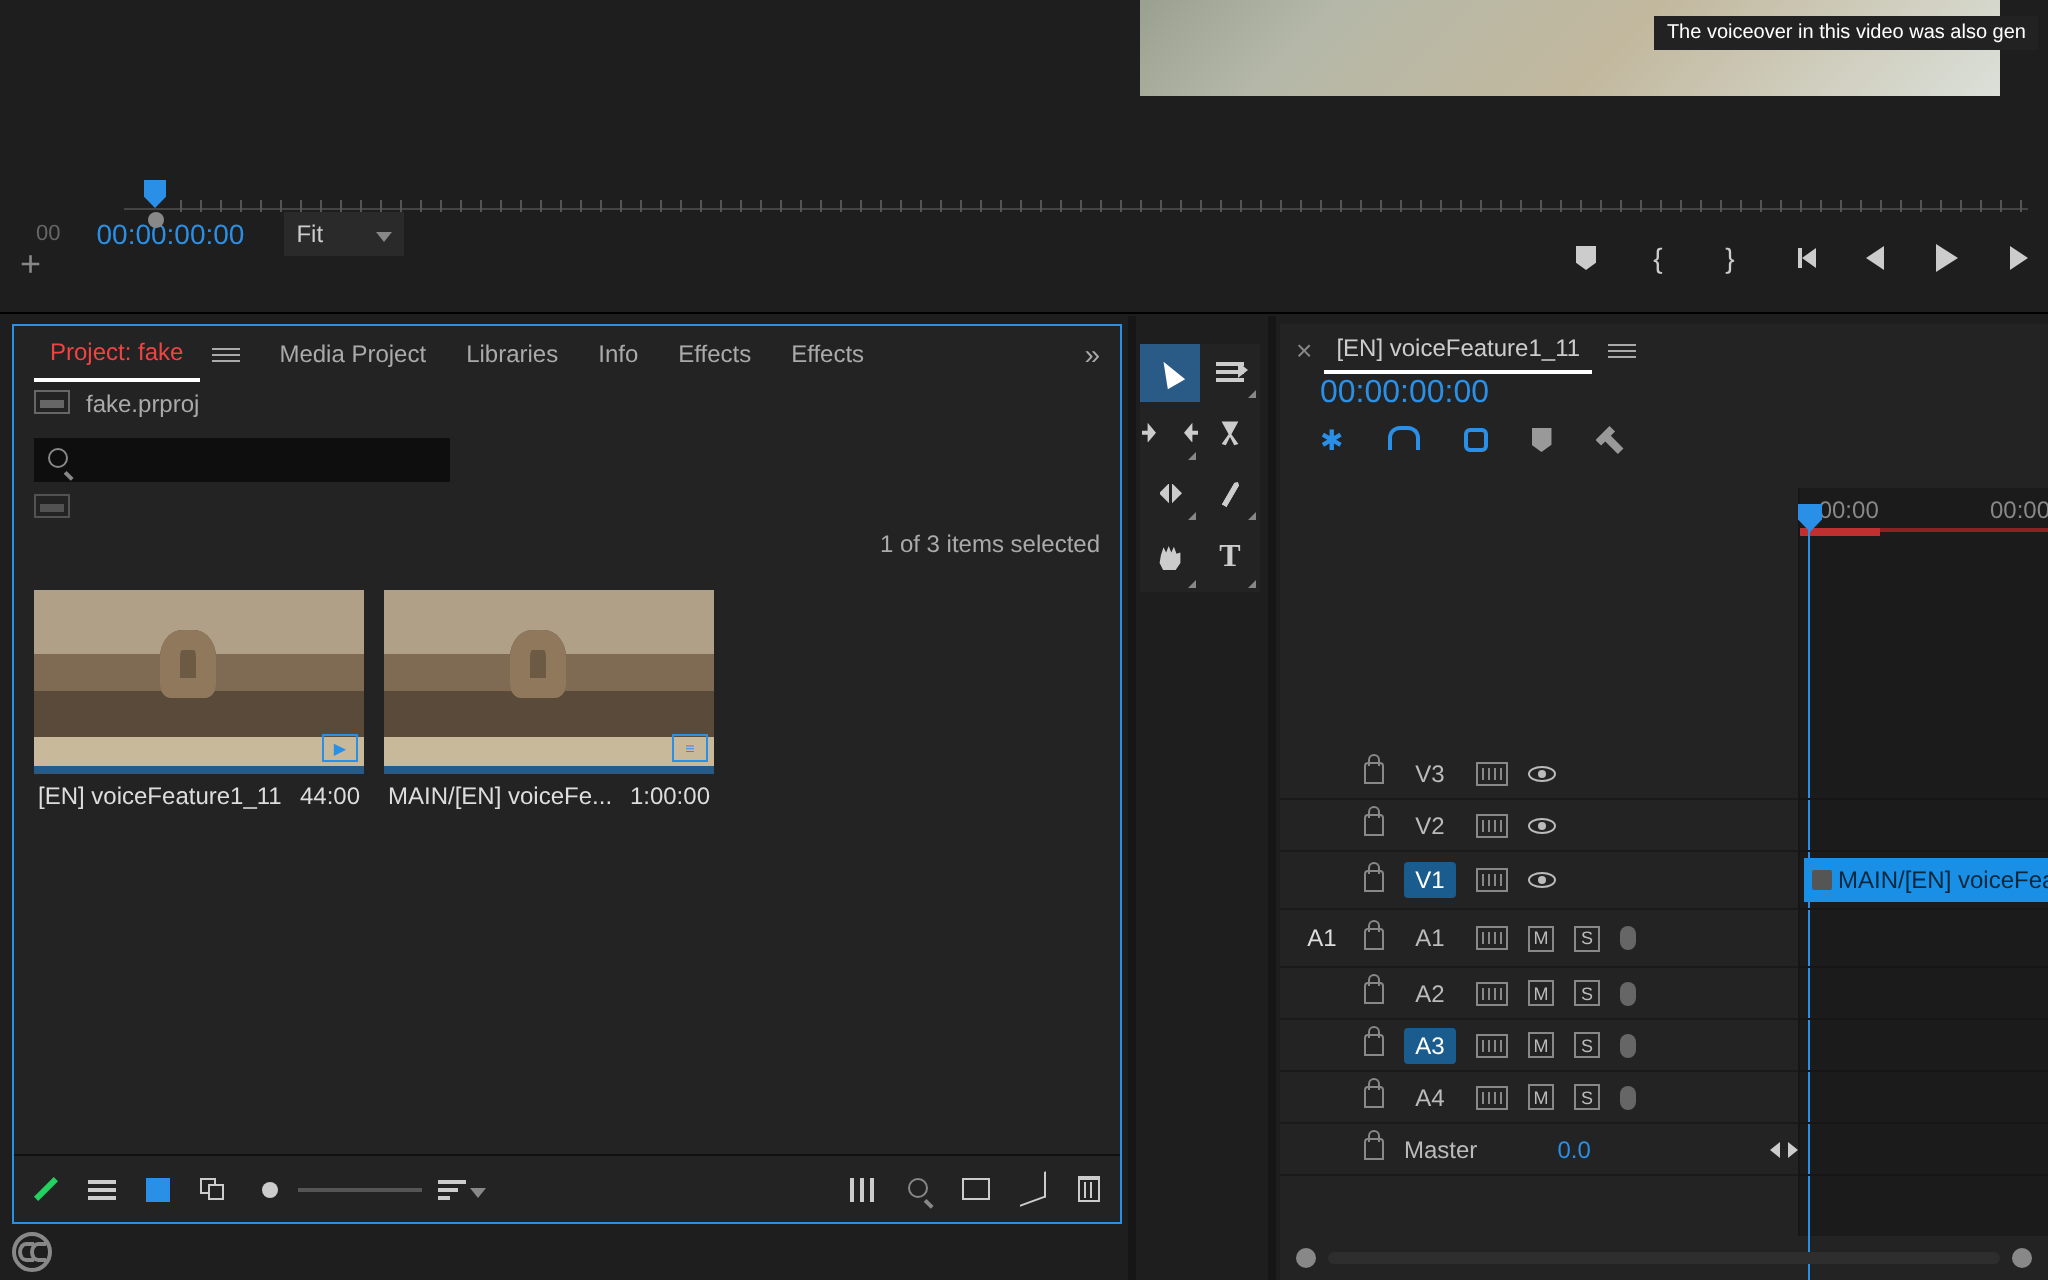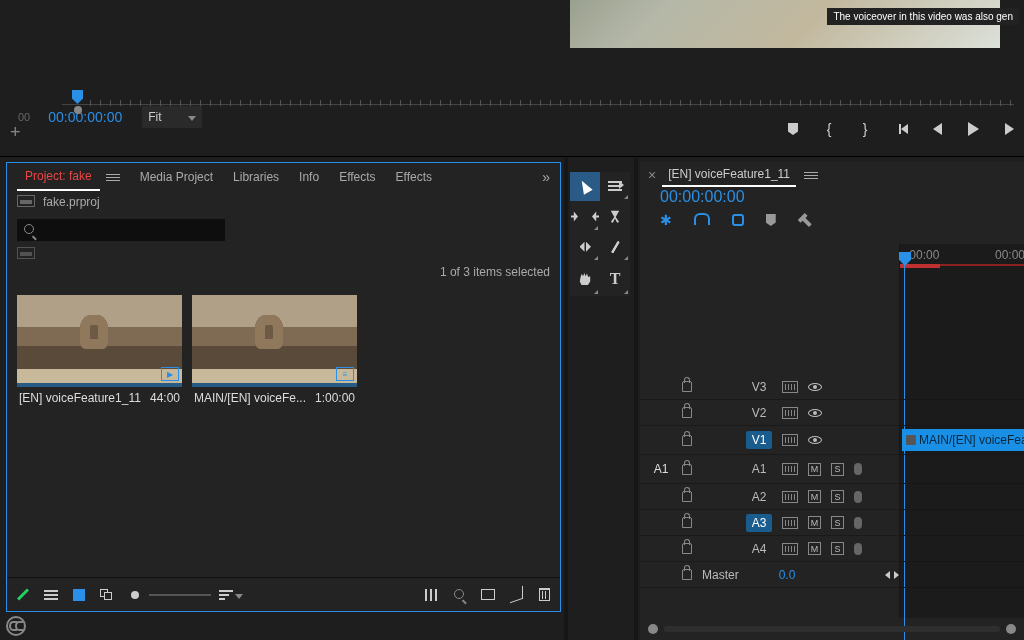--- a/index.html
+++ b/index.html
@@ -129,21 +129,21 @@
   .tl-ruler .redzone { position:absolute; left:0; width:40px; top:20px; height:4px; background:#c03030;}
   .tl-playhead { position:absolute; left:-1px; top:8px; width:12px; height:14px; background:#2a8fe6; clip-path:polygon(0 0,100% 0,100% 55%,50% 100%,0 55%);}
   .tl-playline { position:absolute; left:4px; top:20px; width:1px; bottom:-400px; background:#2a8fe6;}
 
   .trk { height:26px; display:flex; align-items:center; gap:10px; border-bottom:1px solid #1a1a1a; padding-left:10px; font-size:10px; color:#bbb;}
   .trk.tall{height:29px;}
   .lock{width:10px;height:11px;border:1px solid #888;border-radius:2px 2px 0 0;position:relative;}
   .lock::before{content:'';position:absolute;left:1px;right:1px;top:-5px;height:5px;border:1px solid #888;border-bottom:none;border-radius:4px 4px 0 0;}
   .src-patch{width:22px;color:#bbb;text-align:center;}
   .src-patch.on{color:#ddd;}
-  .tgt{width:26px;height:18px;display:flex;align-items:center;justify-content:center;border-radius:2px;margin-left:44px;}
+  .tgt{width:26px;height:18px;display:flex;align-items:center;justify-content:center;border-radius:2px;}
   .tgt.on{background:#1a5c8e;color:#fff;}
   .toggle-ic{width:16px;height:12px;border:1px solid #888;position:relative;}
   .toggle-ic::after{content:'';position:absolute;left:2px;top:2px;right:2px;bottom:2px;background:repeating-linear-gradient(90deg,#888 0 1px,transparent 1px 3px);}
   .eye{width:14px;height:8px;border:1px solid #bbb;border-radius:50%;position:relative;}
   .eye::after{content:'';position:absolute;left:4px;top:1px;width:4px;height:4px;background:#bbb;border-radius:50%;}
   .sq{width:13px;height:13px;border:1px solid #888;display:flex;align-items:center;justify-content:center;font-size:9px;}
   .mic{width:8px;height:12px;background:#666;border-radius:4px;position:relative;}
   .master-val { color:#2a8fe6; margin-left:30px;}
   .sync-lbl{margin-left:auto; margin-right:8px;} 
   .sync-ic{width:14px;display:flex;justify-content:space-between;}

